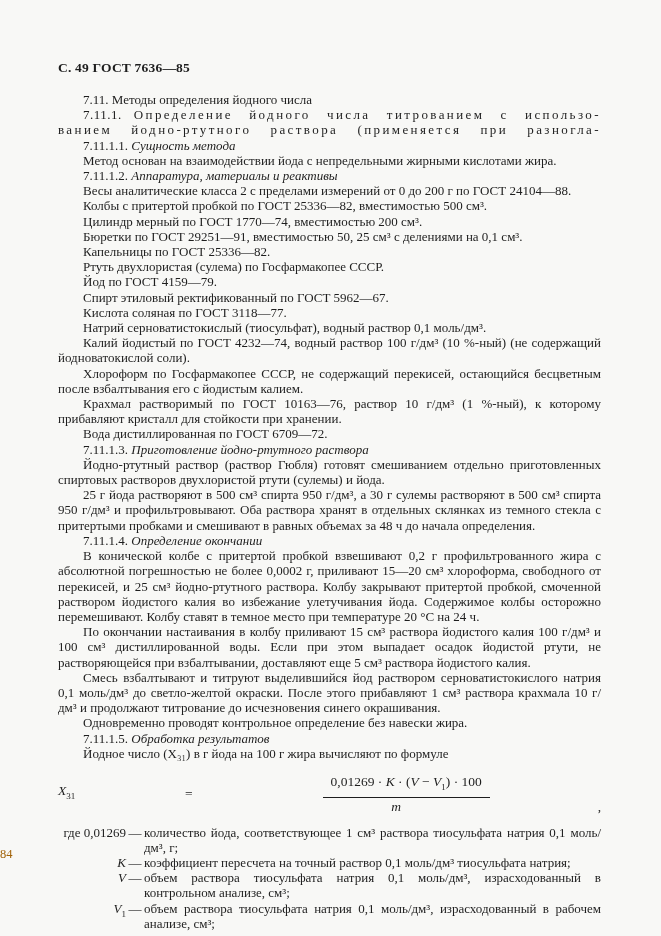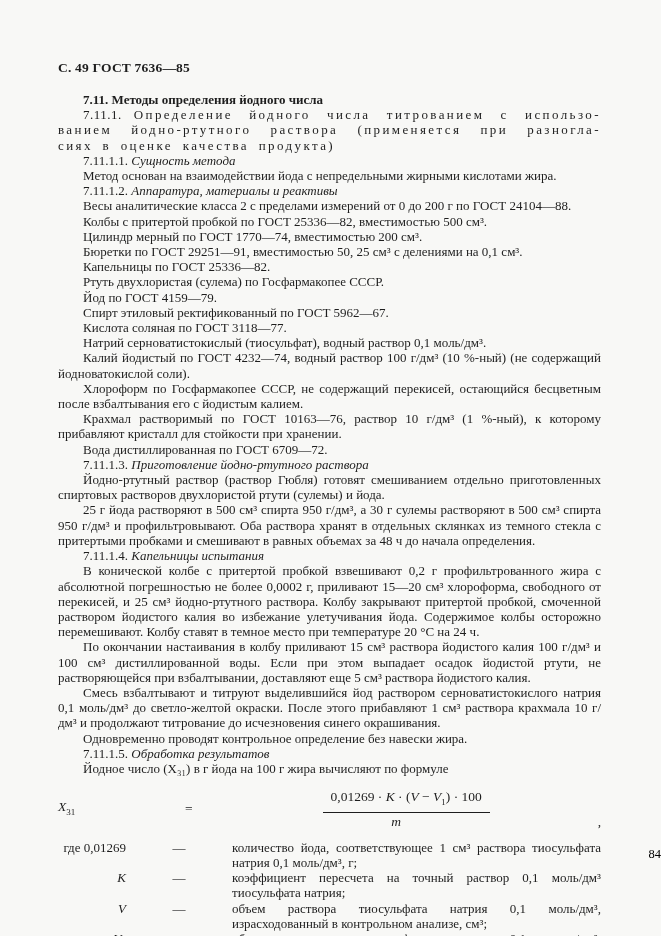--- a/index.html
+++ b/index.html
@@ -30,21 +30,21 @@
     letter-spacing: 0.2px;
   }
   .para {
     font-size: 13px;
     line-height: 15.2px;
     text-align: justify;
   }
   .body-para, .heading-bold, .subsection-heading, .lead-para {
     text-indent: 25px;
   }
-  .heading-bold { font-weight: bold; margin-top: 16px; }
+  .heading-bold { font-weight: normal; margin-top: 16px; }
   .subsection-heading .it { font-style: italic; }
   .spaced-heading { margin: 0; }
   .spaced-line {
     font-size: 13px;
     line-height: 15.2px;
     text-align: justify;
     text-align-last: justify;
     white-space: nowrap;
   }
   .spaced-line.last { text-align-last: left; }
@@ -83,21 +83,20 @@
   .frac .fden {
     padding-top: 1px;
     font-style: italic;
   }
   .f-trail { padding-left: 6px; align-self: flex-end; }
   .where-list { margin-top: 2px; }
   .def-row {
     display: flex;
     font-size: 13px;
     line-height: 15.2px;
-    gap: 44px;
   }
   .def-sym {
     flex: 0 0 68px;
     text-align: right;
     white-space: nowrap;
   }
   .def-sym .sym-it { font-style: italic; }
   .def-sym .sym-sub { font-size: 9px; vertical-align: sub; }
   .def-dash {
     flex: 0 0 18px;
@@ -105,38 +104,37 @@
   }
   .def-desc {
     flex: 1 1 auto;
     text-align: justify;
   }
   .page-footer {
     position: absolute;
     left: 0;
     right: 0;
     top: 847px;
-    text-align: right;
+    text-align: left;
     font-size: 12.5px;
-    color: #000000;
+    color: #a16207;
   }
 </style>
 </head>
 <body>
 
 <div class="page">
   <div class="content">
     <div class="doc-header">С. 49 ГОСТ 7636—85</div>
 
     <div>
         <div class="para heading-bold">7.11. Методы определения йодного числа</div>
         <div class="spaced-heading">
           <div class="spaced-line first"><span class="num">7.11.1.</span><span class="sp">Определение йодного числа титрованием с использо-</span></div>
           <div class="spaced-line"><span class="sp">ванием йодно-ртутного раствора (применяется при разногла-</span></div>
-          <div class="spaced-line last"><span class="sp">сиях в оценке качества продукта)</span></div>
         </div>
         <div class="para subsection-heading"><span class="num">7.11.1.1. </span><span class="it">Сущность метода</span></div>
         <div class="para body-para">Метод основан на взаимодействии йода с непредельными жирными  кислотами жира.</div>
         <div class="para subsection-heading"><span class="num">7.11.1.2. </span><span class="it">Аппаратура, материалы и реактивы</span></div>
         <div class="para body-para">Весы аналитические класса 2 с пределами измерений от 0 до 200 г по ГОСТ 24104—88.</div>
         <div class="para body-para">Колбы с притертой пробкой по ГОСТ 25336—82, вместимостью 500 см³.</div>
         <div class="para body-para">Цилиндр мерный по ГОСТ 1770—74, вместимостью 200 см³.</div>
         <div class="para body-para">Бюретки по ГОСТ 29251—91, вместимостью 50, 25 см³ с делениями на 0,1 см³.</div>
         <div class="para body-para">Капельницы по ГОСТ 25336—82.</div>
         <div class="para body-para">Ртуть двухлористая (сулема) по Госфармакопее СССР.</div>
@@ -144,21 +142,21 @@
         <div class="para body-para">Спирт этиловый ректификованный по ГОСТ 5962—67.</div>
         <div class="para body-para">Кислота соляная по ГОСТ 3118—77.</div>
         <div class="para body-para">Натрий серноватистокислый (тиосульфат), водный раствор 0,1 моль/дм³.</div>
         <div class="para body-para">Калий йодистый по ГОСТ 4232—74, водный раствор 100 г/дм³ (10 %-ный) (не содержащий йодноватокислой соли).</div>
         <div class="para body-para">Хлороформ по Госфармакопее СССР, не содержащий перекисей, остающийся бесцветным после взбалтывания его с йодистым калием.</div>
         <div class="para body-para">Крахмал растворимый по ГОСТ 10163—76, раствор 10 г/дм³ (1 %-ный), к которому прибавляют кристалл для стойкости при хранении.</div>
         <div class="para body-para">Вода дистиллированная по ГОСТ 6709—72.</div>
         <div class="para subsection-heading"><span class="num">7.11.1.3. </span><span class="it">Приготовление йодно-ртутного раствора</span></div>
         <div class="para body-para">Йодно-ртутный раствор (раствор Гюбля) готовят смешиванием отдельно приготовленных спиртовых растворов двухлористой ртути (сулемы) и йода.</div>
         <div class="para body-para">25 г йода растворяют в 500 см³ спирта 950 г/дм³, а 30 г сулемы растворяют в 500 см³ спирта 950 г/дм³ и профильтровывают. Оба раствора хранят в отдельных склянках из темного стекла с притертыми пробками и смешивают в равных объемах за 48 ч до начала определения.</div>
-        <div class="para subsection-heading"><span class="num">7.11.1.4. </span><span class="it">Капельницы испытания</span></div>
+        <div class="para subsection-heading"><span class="num">7.11.1.4. </span><span class="it">Определение окончании</span></div>
         <div class="para body-para">В конической колбе с притертой пробкой взвешивают 0,2 г профильтрованного жира с абсолютной погрешностью не более 0,0002 г, приливают 15—20 см³ хлороформа, свободного от перекисей, и 25 см³ йодно-ртутного раствора. Колбу закрывают притертой пробкой, смоченной раствором йодистого калия во избежание улетучивания йода. Содержимое колбы осторожно перемешивают. Колбу ставят в темное место при температуре 20 °С на 24 ч.</div>
         <div class="para body-para">По окончании настаивания в колбу приливают 15 см³ раствора йодистого калия 100 г/дм³ и 100 см³ дистиллированной воды. Если при этом выпадает осадок йодистой ртути, не растворяющейся при взбалтывании, доставляют еще 5 см³ раствора йодистого калия.</div>
         <div class="para body-para">Смесь взбалтывают и титруют выделившийся йод раствором серноватистокислого натрия 0,1 моль/дм³ до светло-желтой окраски. После этого прибавляют 1 см³ раствора крахмала 10 г/дм³ и продолжают титрование до исчезновения синего окрашивания.</div>
         <div class="para body-para">Одновременно проводят контрольное определение без навески жира.</div>
         <div class="para subsection-heading"><span class="num">7.11.1.5. </span><span class="it">Обработка результатов</span></div>
         <div class="para body-para">Йодное число (X₃₁) в г йода на 100 г жира вычисляют по формуле</div>
       </div>
 
     <div class="formula-block">
       <span><span class="f-var">X</span><span class="f-sub">31</span></span>

